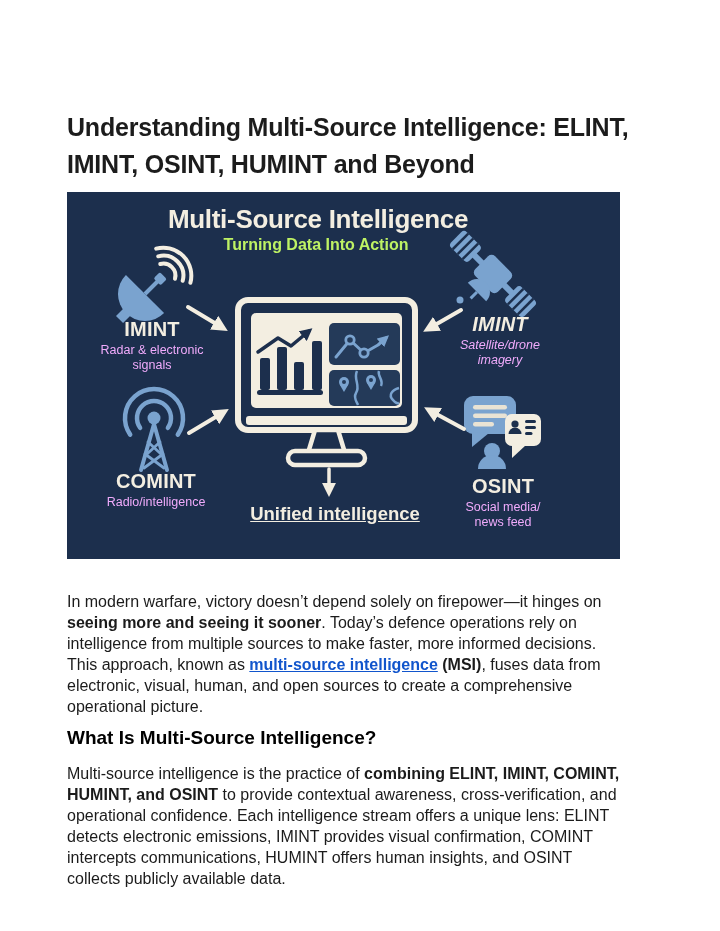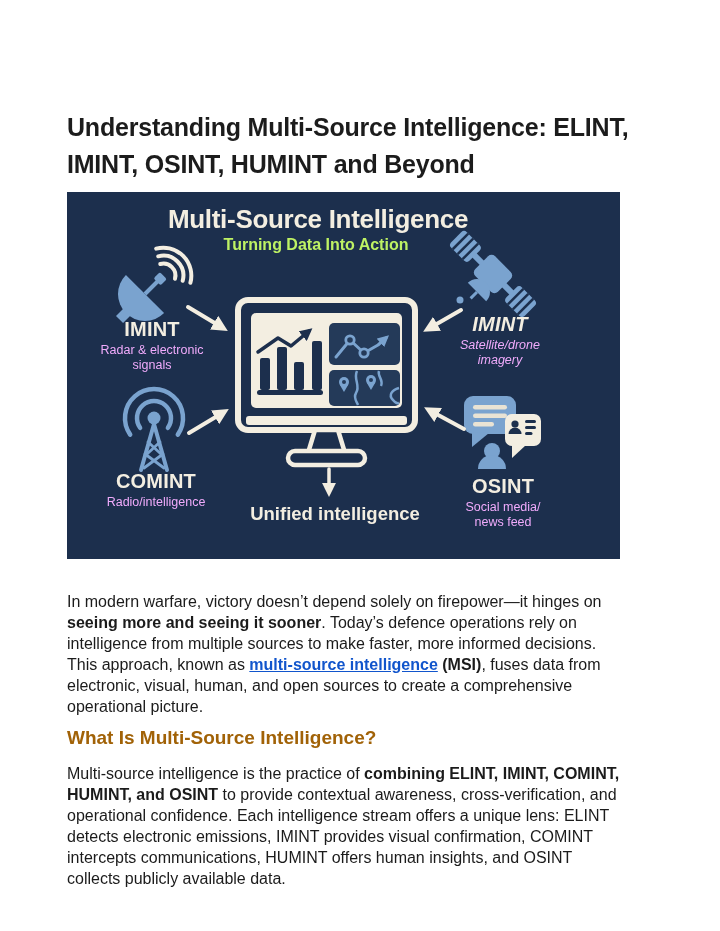--- a/index.html
+++ b/index.html
@@ -39,34 +39,34 @@
   .src { position: absolute; text-align: center; color: #f3eee1; }
   .src-name { font-size: 20px; font-weight: bold; line-height: 22px; letter-spacing: 0.2px; }
   .src-desc { font-size: 12.5px; line-height: 14.5px; margin-top: 3px; color: #f0abfc; }
   .src-elint  { top: 126px; left: 25px;  width: 120px; }
   .src-imint  { top: 121px; left: 377px; width: 112px; font-style: italic; }
   .src-comint { top: 278px; left: 17px;  width: 144px; }
   .src-osint  { top: 283px; left: 386px; width: 100px; }
   .dash-label {
     position: absolute; top: 309px; left: 168px; width: 200px;
     text-align: center; font-size: 18.5px; line-height: 25px;
-    font-weight: bold; color: #f3eee1;
+    font-weight: bold; color: #f3eee1; text-decoration: underline;
   }
 
   
   .body-par {
     width: 556px;
     font-size: 16px; line-height: 21px;
     margin: 32px 0 0 0; color: #1b1b1b;
   }
   .body-par b { font-weight: bold; }
   .doc-link { color: #1155cc; font-weight: bold; text-decoration: underline; cursor: pointer; }
   .section-heading {
     margin: 8px 0 0 0;
-    font-size: 19px; line-height: 26px; font-weight: bold; color: #a16207;
+    font-size: 19px; line-height: 26px; font-weight: bold; color: #000000;
   }
   .body-par.second { margin-top: 12px; }
 </style>
 </head>
 <body>
 
 <div class="doc">
 
   <h1 class="doc-title">Understanding Multi-Source Intelligence: ELINT, IMINT, OSINT, HUMINT and Beyond</h1>
 

